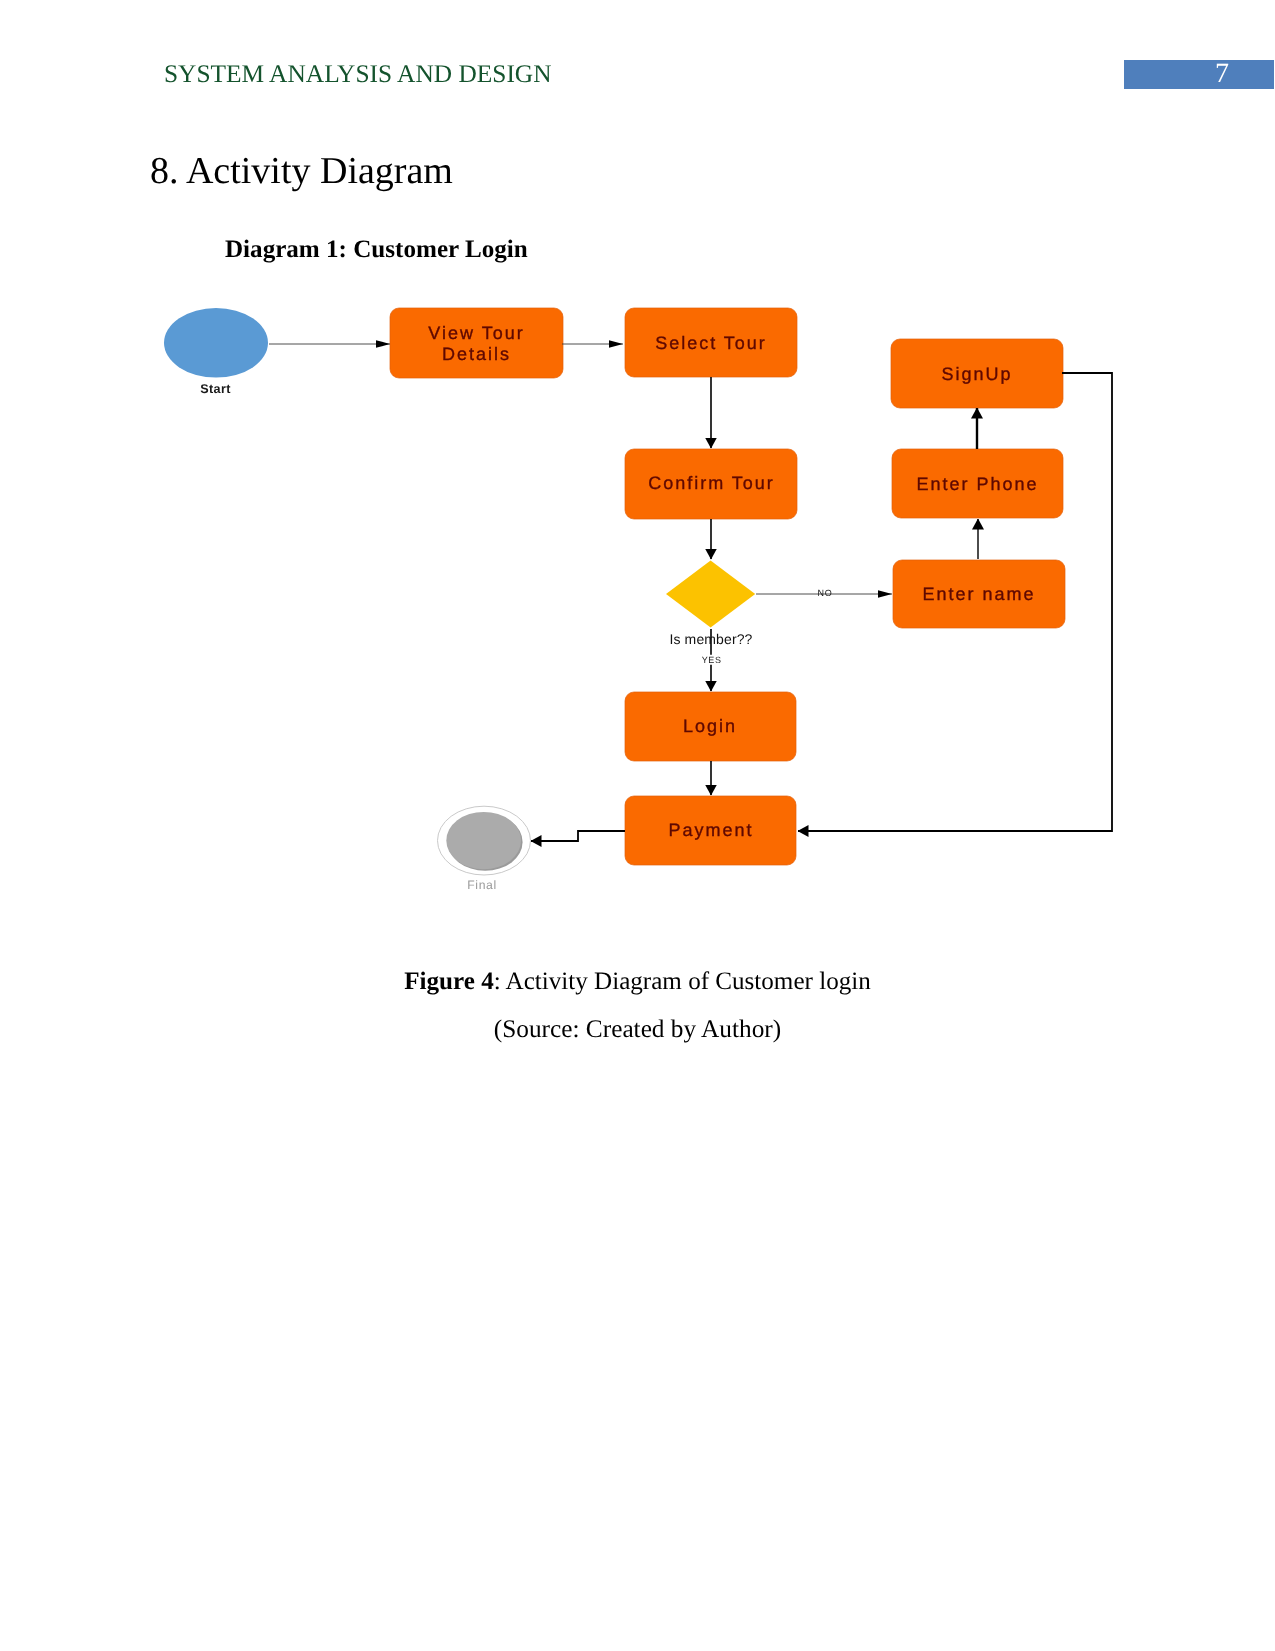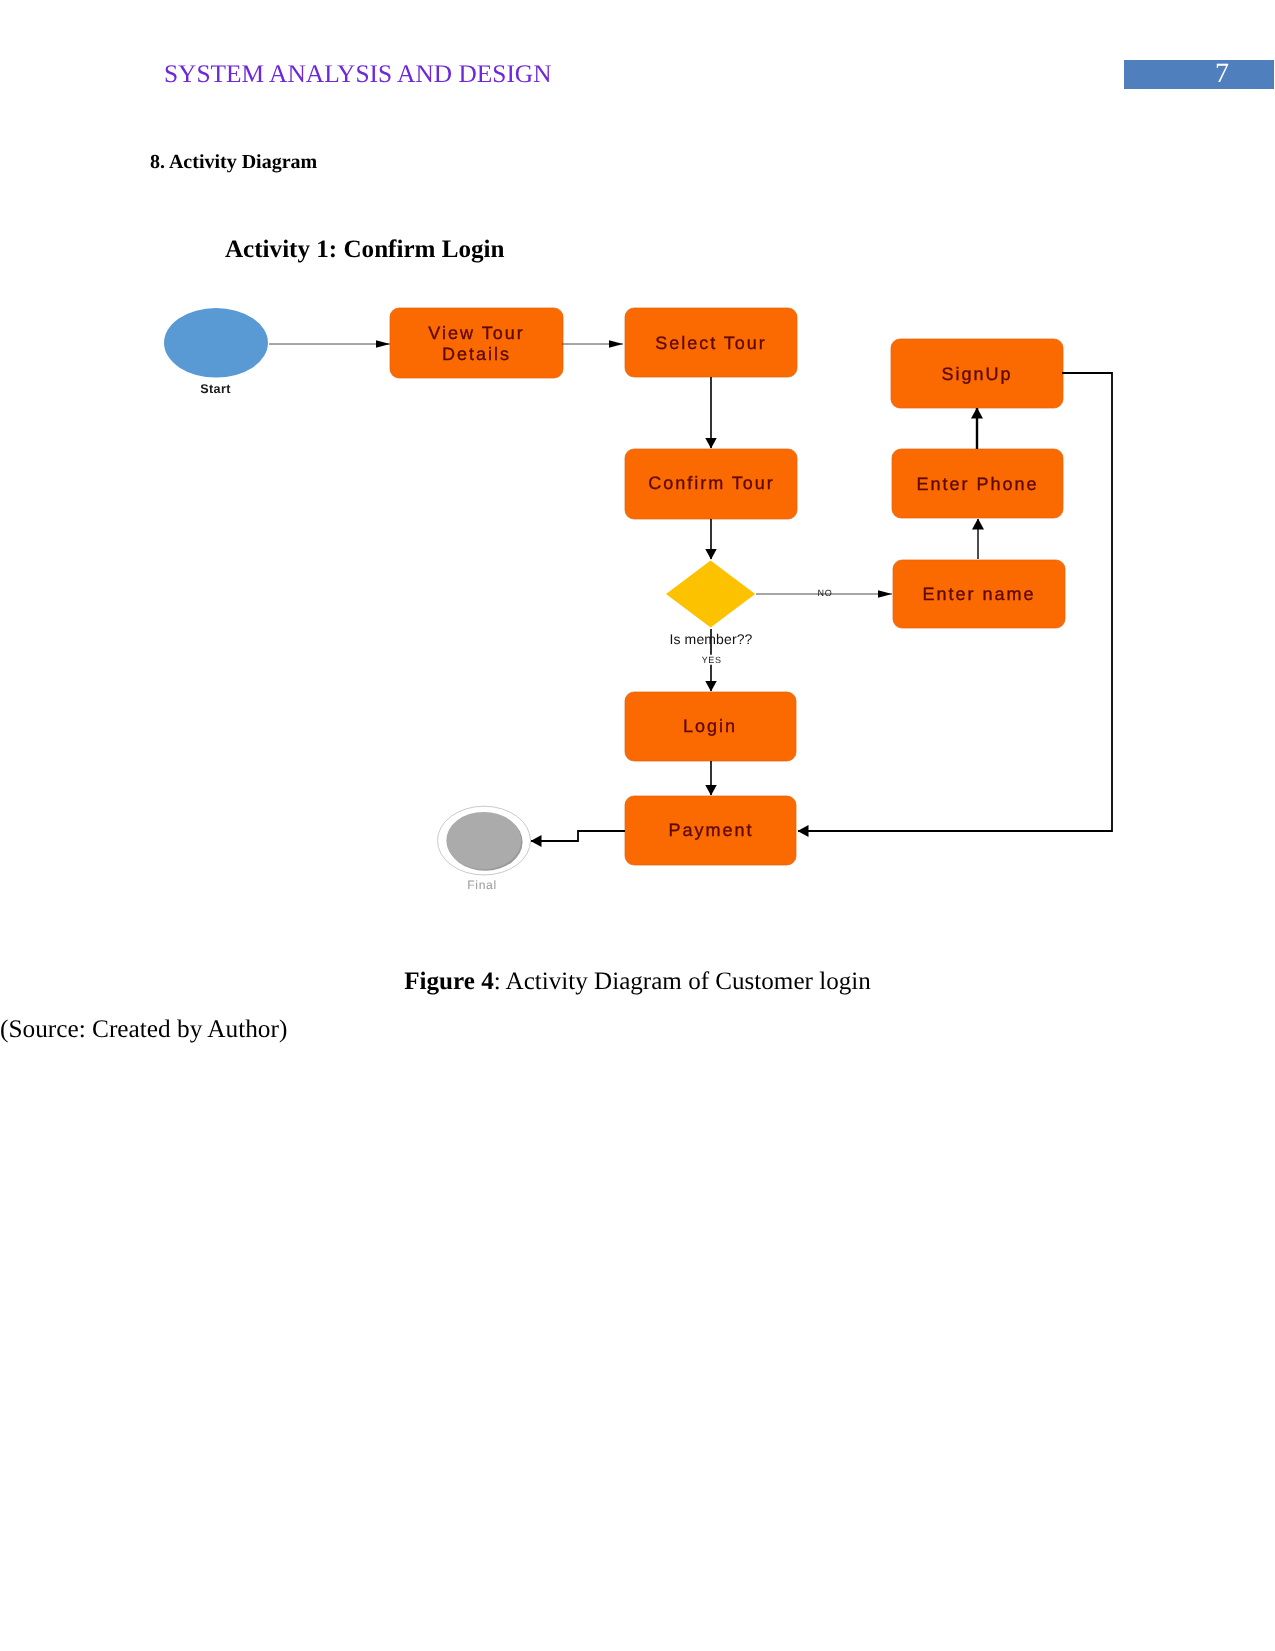--- a/index.html
+++ b/index.html
@@ -1,46 +1,46 @@
 <!DOCTYPE html>
 <html><head>
 <meta charset="utf-8">
 <style>
   html,body{margin:0;padding:0;background:#ffffff;}
   body{width:1275px;height:1651px;position:relative;overflow:hidden;
        font-family:"Liberation Serif", serif; color:#000;
        -webkit-font-smoothing:antialiased; text-rendering:geometricPrecision; will-change:opacity;}
   .page{position:absolute;left:0;top:0;width:1275px;height:1651px;will-change:opacity;}
-  #doc-header{position:absolute;left:164px;top:62px;font-size:25.4px;line-height:1;letter-spacing:0px;color:#6d28d9;white-space:nowrap;}
+  #doc-header{position:absolute;left:164px;top:62px;font-size:25.4px;line-height:1;letter-spacing:0px;color:#14532d;white-space:nowrap;}
   #page-num-box{position:absolute;left:1124px;top:60px;width:150px;height:29px;background:#4F7FBC;}
   #page-num-text{position:absolute;right:46px;top:59.5px;font-size:28px;color:#ffffff;line-height:1;}
-  #section-heading{position:absolute;left:150px;top:152px;font-size:20px;font-weight:bold;line-height:1;white-space:nowrap;}
+  #section-heading{position:absolute;left:150px;top:152px;font-size:38px;font-weight:normal;line-height:1;white-space:nowrap;}
   #activity-title{position:absolute;left:225px;top:237px;font-size:25.1px;font-weight:bold;line-height:1;white-space:nowrap;}
   #figure-caption{position:absolute;left:0;top:944px;width:1275px;text-align:center;font-size:25.1px;line-height:1;margin-top:25px;}
   #figure-caption b{font-weight:bold;}
-  #source-line{position:absolute;left:0;top:1017px;width:1275px;text-align:left;font-size:25.3px;line-height:1;}
+  #source-line{position:absolute;left:0;top:1017px;width:1275px;text-align:center;font-size:25.3px;line-height:1;}
   #diagram{position:absolute;left:12px;top:280px;width:1275px;height:640px;}
   #diagram-svg text{font-family:"Liberation Sans", sans-serif;}
   #diagram-svg .nodetext text{font-size:18px;letter-spacing:2.0px;fill:#5E0800;stroke:#5E0800;stroke-width:0.35px;paint-order:stroke;}
   #diagram-svg .edgetext text{font-size:9px;letter-spacing:0.65px;fill:#1a1a1a;}
   #diagram-svg .edgetext text.decisionlbl{font-size:14px;letter-spacing:0.12px;fill:#111111;}
   #diagram-svg .startlbl{font-size:12.6px;font-weight:bold;letter-spacing:0.33px;fill:#1a1a1a;}
   #diagram-svg .finallbl{font-size:12.2px;letter-spacing:0.6px;fill:#9a9a9a;}
 </style>
 </head>
 <body>
 
 <div class="page">
 
   <div id="doc-header">SYSTEM ANALYSIS AND DESIGN</div>
   <div id="page-num-box"></div>
   <div id="page-num-text">7</div>
 
   <div id="section-heading">8. Activity Diagram</div>
-  <div id="activity-title">Activity 1: Confirm Login</div>
+  <div id="activity-title">Diagram 1: Customer Login</div>
 
   <div id="diagram">
     <svg id="diagram-svg" width="1275" height="640" viewBox="0 0 1275 640" xmlns="http://www.w3.org/2000/svg">
       <defs>
         <marker id="ah" markerWidth="14" markerHeight="7.6" refX="14" refY="3.8" orient="auto" markerUnits="userSpaceOnUse">
           <path d="M0,0 L14,3.8 L0,7.6 z" fill="#000"></path>
         </marker>
         <marker id="ahb" markerWidth="11" markerHeight="12" refX="10.5" refY="6" orient="auto" markerUnits="userSpaceOnUse">
           <path d="M0,0 L11,6 L0,12 z" fill="#000"></path>
         </marker>

